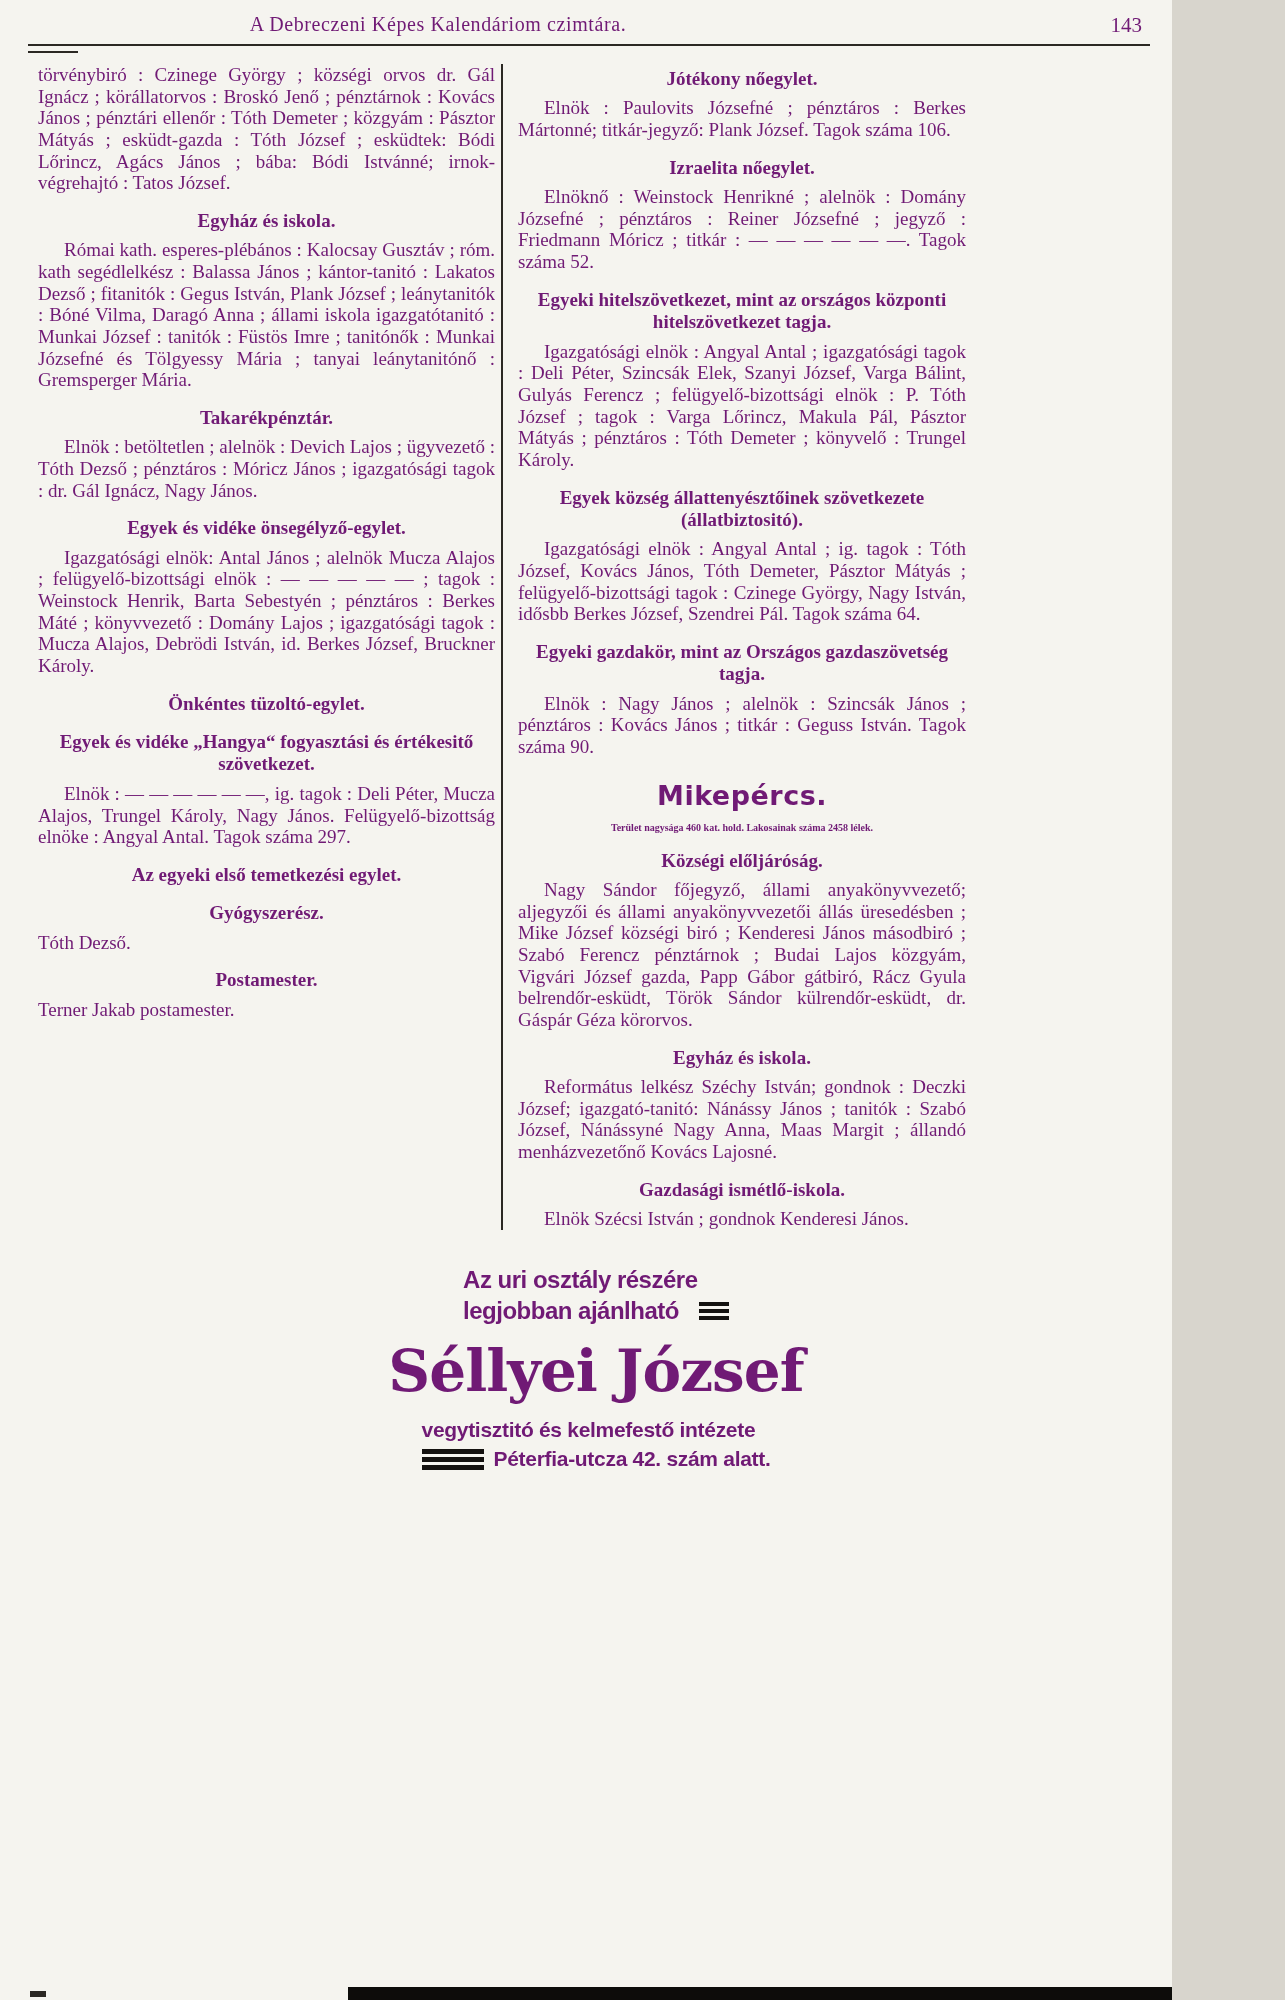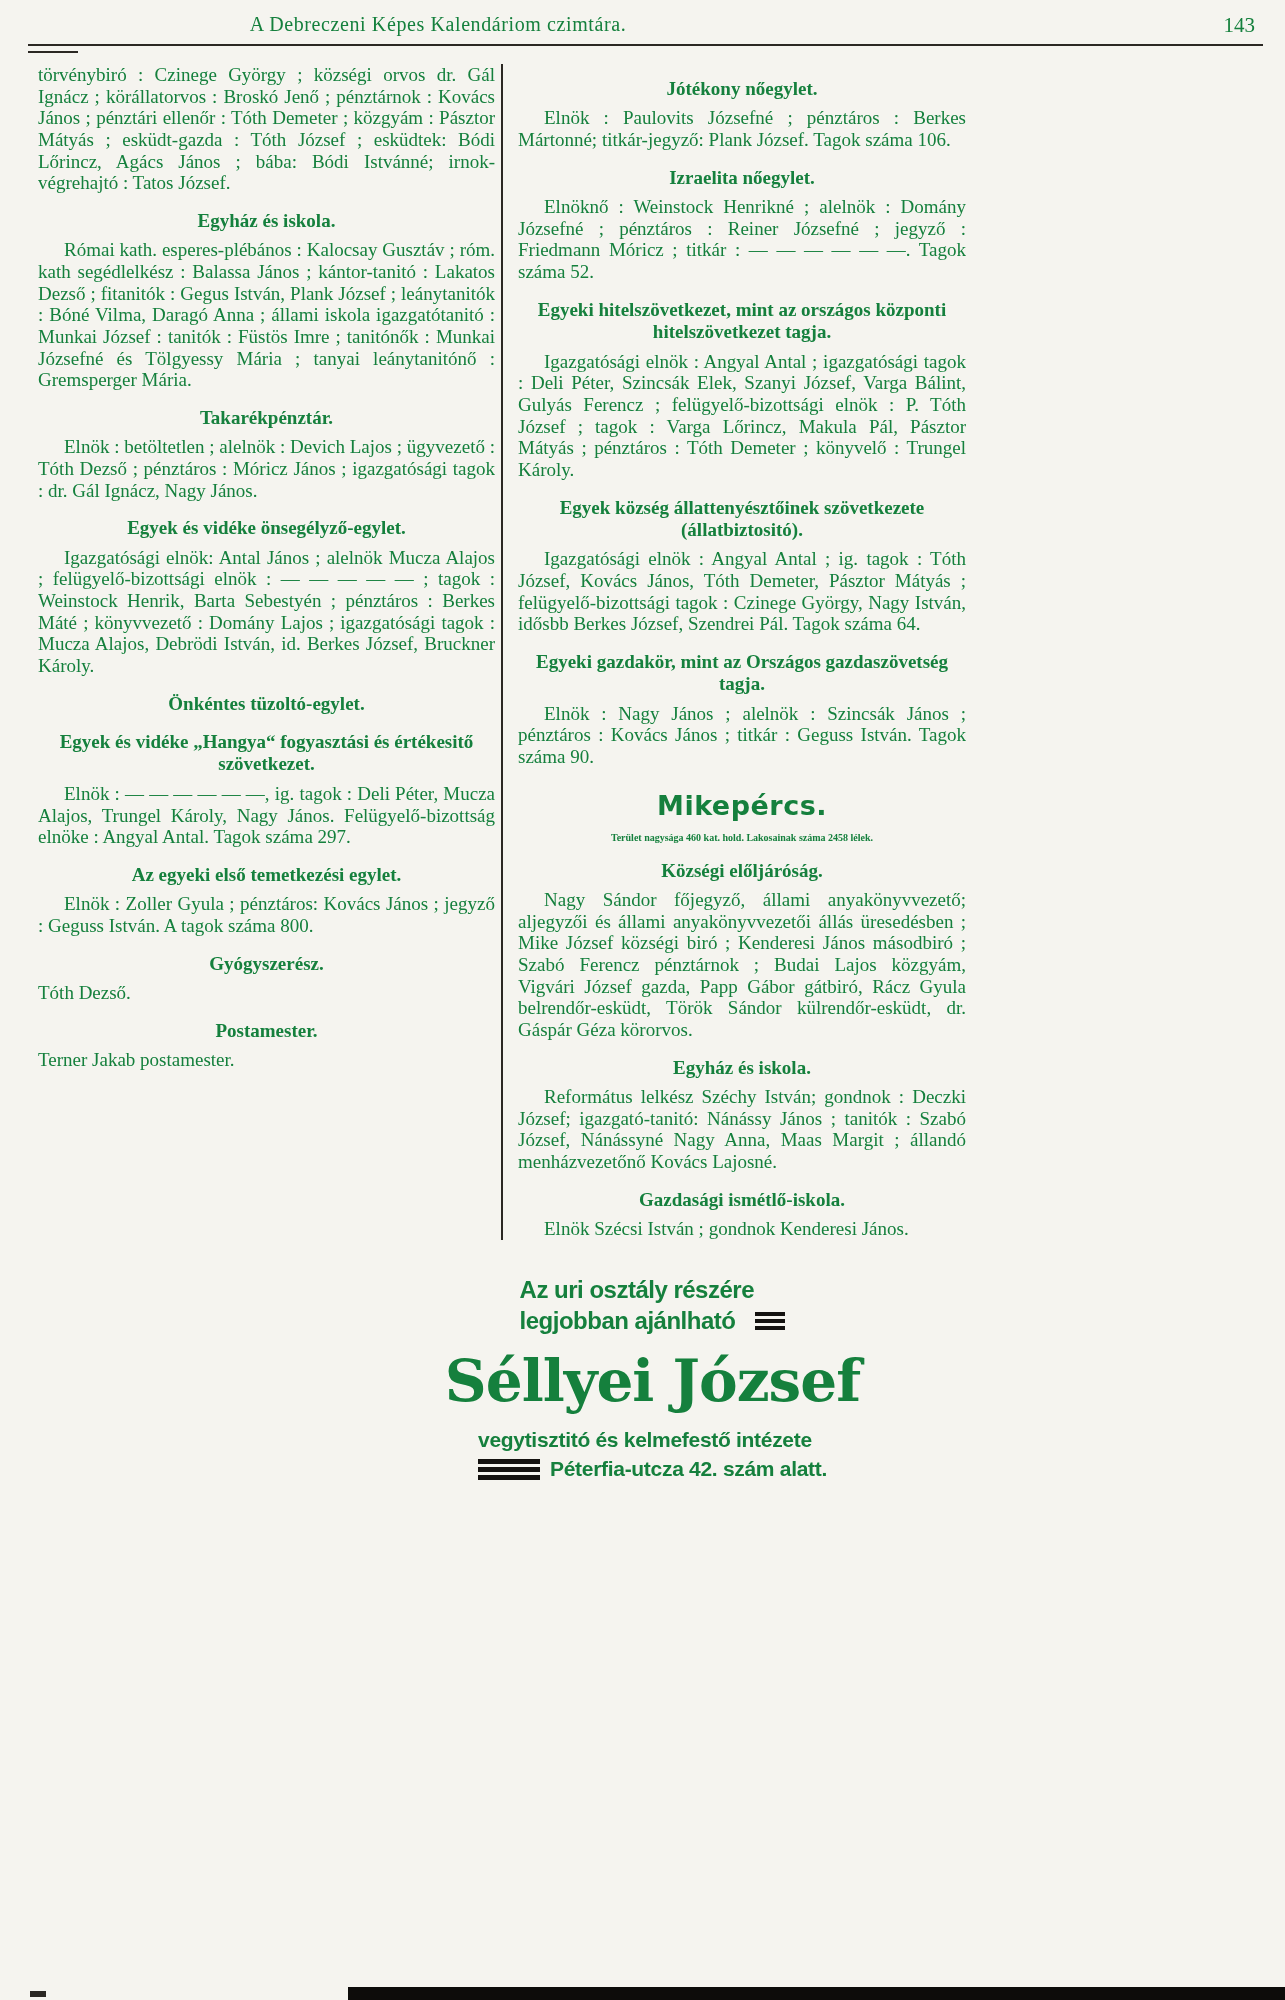--- a/index.html
+++ b/index.html
@@ -4,24 +4,24 @@
 <style>
   * { box-sizing: border-box; }
   html, body { margin: 0; padding: 0; }
   body {
     width: 1285px;
     background: #d8d5cd;
     font-family: "Liberation Serif", "DejaVu Serif", serif;
   }
   .page {
     position: relative;
-    width: 1285px;
+    width: 1172px;
     height: 2000px;
     background: #f5f4ef;
-    color: #15803d;
+    color: #701a75;
     overflow: hidden;
   }
 
   
   .header { position: relative; height: 48px; }
   .header-title {
     position: absolute; left: 38px; top: 13px; width: 800px;
     text-align: center; font-size: 20px; letter-spacing: 0.6px;
   }
   .page-number {
@@ -56,21 +56,21 @@
   }
   .body.noindent { text-indent: 0; }
 
   .sec-heading {
     margin: 16px 12px 7px;
     font-size: 19px;
     line-height: 1.18;
     font-weight: bold;
     text-align: center;
   }
-  .col .sec-heading:first-child { margin-top: 14px; text-align: center; }
+  .col .sec-heading:first-child { margin-top: 4px; text-align: center; }
 
   .town-heading {
     margin: 22px 0 10px;
     text-align: center;
     font-family: "DejaVu Sans", "Liberation Sans", sans-serif;
     font-weight: bold;
     font-size: 27px;
     letter-spacing: 0.5px;
   }
   .town-stats {
@@ -152,21 +152,20 @@
 
       <h3 class="sec-heading">Egyek és vidéke önsegélyző-egylet.</h3>
       <p class="body">Igazgatósági elnök: Antal János ; alelnök Mucza Alajos ; felügyelő-bizottsági elnök : — — — — — ; tagok : Weinstock Henrik, Barta Sebestyén ; pénztáros : Berkes Máté ; könyvvezető : Domány Lajos ; igazgatósági tagok : Mucza Alajos, Debrödi István, id. Berkes József, Bruckner Károly.</p>
 
       <h3 class="sec-heading">Önkéntes tüzoltó-egylet.</h3>
 
       <h3 class="sec-heading">Egyek és vidéke „Hangya“ fogyasztási és értékesitő szövetkezet.</h3>
       <p class="body">Elnök : — — — — — —, ig. tagok : Deli Péter, Mucza Alajos, Trungel Károly, Nagy János. Felügyelő-bizottság elnöke : Angyal Antal. Tagok száma 297.</p>
 
       <h3 class="sec-heading">Az egyeki első temetkezési egylet.</h3>
-      <p class="body">Elnök : Zoller Gyula ; pénztáros: Kovács János ; jegyző : Geguss István. A tagok száma 800.</p>
 
       <h3 class="sec-heading">Gyógyszerész.</h3>
       <p class="body noindent">Tóth Dezső.</p>
 
       <h3 class="sec-heading">Postamester.</h3>
       <p class="body noindent">Terner Jakab postamester.</p>
     </div>
 
     <div class="divider"></div>
 

